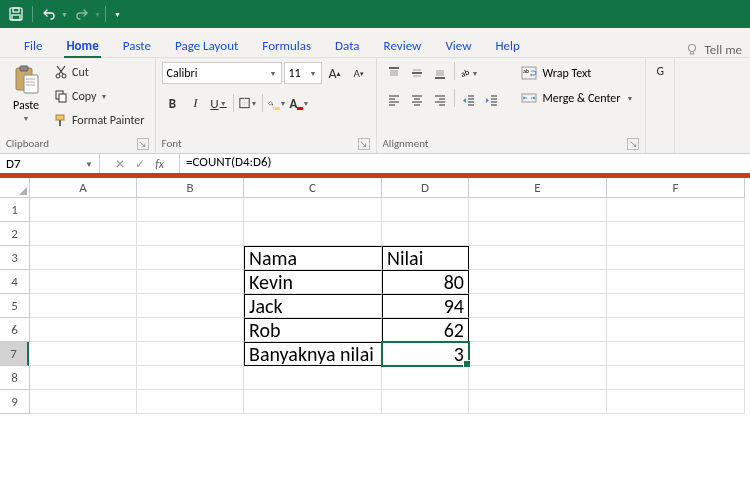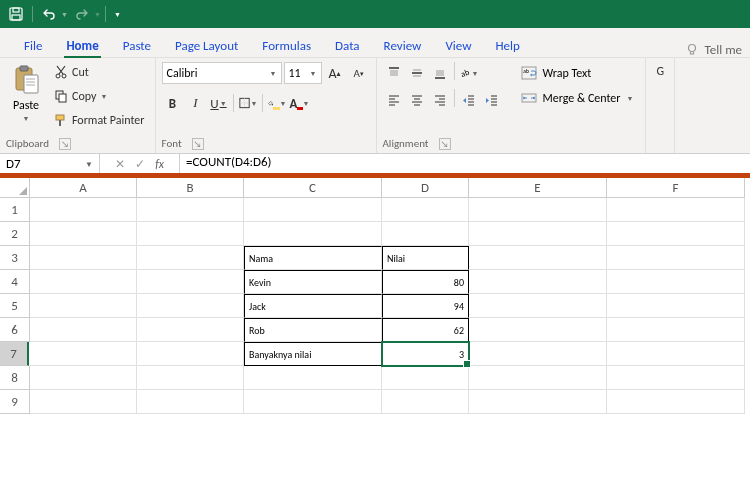--- a/index.html
+++ b/index.html
@@ -15,21 +15,21 @@
 .menu-tabs { background: #f3f2f1; display: flex; align-items: flex-end; height: 30px; padding-left: 12px; gap: 0; border-bottom: 1px solid #e1dfde; }
 .menu-tab { padding: 6px 12px 4px; font-size: 13px; color: #1d4ed8; cursor: pointer; position: relative; }
 .menu-tab.active { font-weight: 600; }
 .menu-tab.active::after { content: ""; position: absolute; bottom: -1px; left: 10px; right: 10px; height: 2px; background: #127347; }
 .menu-tab.file { font-weight: 400; }
 .tell-me { margin-left: auto; display: flex; align-items: center; gap: 6px; padding-right: 8px; font-size: 13px; color: #666; }
 
 
 .ribbon { background: #f3f2f1; height: 96px; display: flex; border-bottom: 1px solid #d0d0d0; }
 .group { border-right: 1px solid #e1dfde; display: flex; flex-direction: column; padding: 4px 6px 2px; }
-.group-label { text-align: center; font-size: 11px; color: #666; padding: 2px 0 1px; display: flex; align-items: center; justify-content: flex-start; gap: 4px; }
+.group-label { text-align: center; font-size: 11px; color: #666; padding: 2px 0 1px; display: flex; align-items: center; justify-content: space-between; gap: 4px; }
 .group-body { flex: 1; display: flex; align-items: flex-start; gap: 4px; }
 .dlg { font-size: 9px; color: #888; margin-left: 6px; display:inline-flex; align-items:center; justify-content:center; width:12px; height:12px; border:1px solid #bbb; }
 
 .paste-col { display: flex; flex-direction: column; align-items: center; gap: 2px; padding: 2px 4px; }
 .paste-icon { width: 32px; height: 32px; display:flex; align-items:center; justify-content:center; }
 .btn-stack { display: flex; flex-direction: column; gap: 8px; padding-top: 2px; }
 .btn-row { display: flex; align-items: center; gap: 4px; font-size: 12px; color: #333; padding: 1px 4px; }
 .small-arrow { font-size: 7px; color: #666; }
 
 .font-group .top-row { display: flex; gap: 2px; align-items: center; }
@@ -60,21 +60,21 @@
 .grid-area { position:relative; }
 .select-all { width:30px; height:20px; border-right:1px solid #ccc; border-bottom:1px solid #ccc; background:#fff; position:relative; float:left; }
 .select-all::after { content:""; position:absolute; right:2px; bottom:2px; width:0; height:0; border-right:8px solid #b0b0b0; border-top:8px solid transparent; }
 .col-headers { display:flex; height:20px; margin-left:30px; }
 .ch { border-right:1px solid #ccc; border-bottom:1px solid #ccc; background:#fff; text-align:center; font-size:13px; color:#555; display:flex; align-items:center; justify-content:center; }
 .row-headers { width:30px; float:left; }
 .rh { height:24px; border-right:1px solid #ccc; border-bottom:1px solid #ccc; background:#fff; text-align:center; font-size:13px; color:#555; display:flex; align-items:center; justify-content:center; }
 .rh.sel { background:#d2d2d2; border-right:2px solid #127347; width:29px; }
 .cells { margin-left:30px; position:relative; }
 .r { display:flex; height:24px; }
-.c { border-right:1px solid #e0e0e0; border-bottom:1px solid #e0e0e0; font-size:10px; padding:0 4px; display:flex; align-items:center; font-family: Calibri, sans-serif; }
+.c { border-right:1px solid #e0e0e0; border-bottom:1px solid #e0e0e0; font-size:20px; padding:0 4px; display:flex; align-items:center; font-family: Calibri, sans-serif; }
 .c.rj { justify-content:flex-end; }
 .bt { border-top:1.5px solid #000; }
 .bb { border-bottom:1.5px solid #000; }
 .bl { border-left:1.5px solid #000; }
 .br { border-right:1.5px solid #000; }
 .active-cell { outline:2px solid #127347; outline-offset:-1px; position:relative; }
 .active-cell::after { content:""; position:absolute; right:-3px; bottom:-3px; width:6px; height:6px; background:#127347; border:1px solid #fff; }
 
 
 .wA { width:107px; } .wB { width:107px; } .wC { width:138px; } .wD { width:87px; } .wE { width:138px; } .wF { width:138px; }

